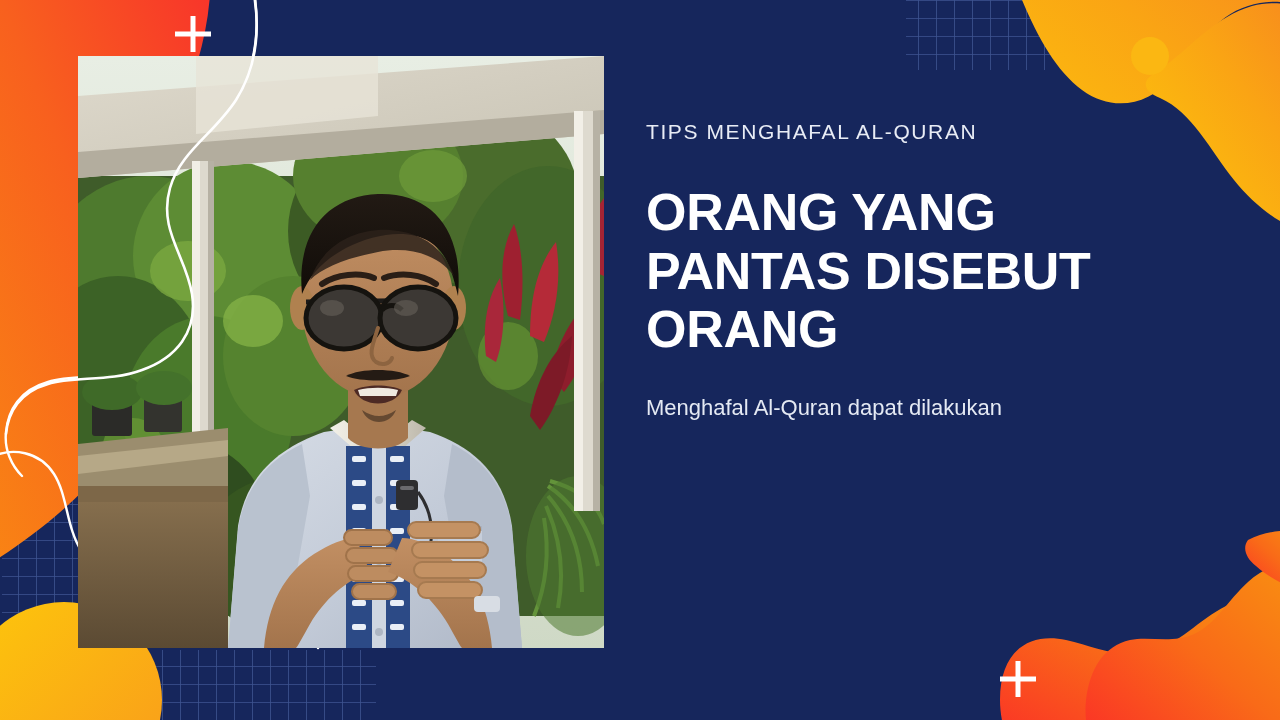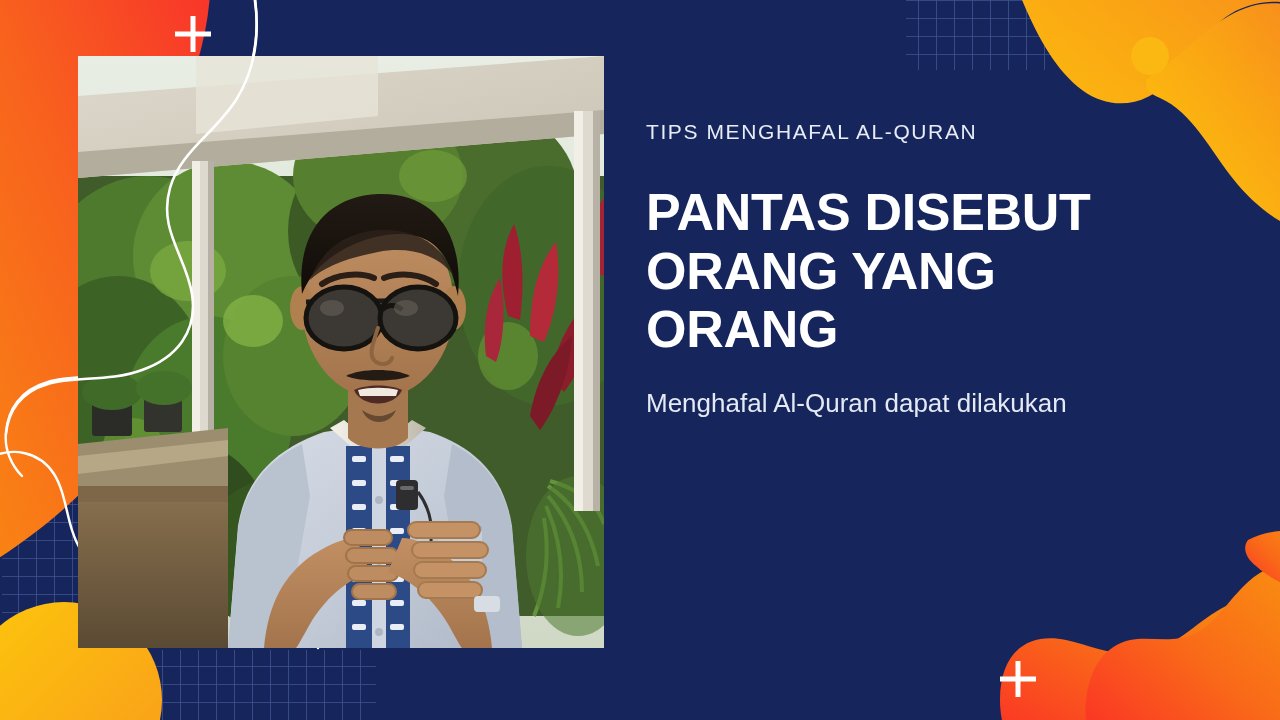--- a/index.html
+++ b/index.html
@@ -45,23 +45,23 @@
   .headline {
     margin-top:38px;
     color:#ffffff;
     font-size:52px;
     font-weight:700;
     line-height:1.12;
     letter-spacing:-0.3px;
   }
   .headline .hl-line { display:block; white-space:nowrap; }
   .subtitle {
-    margin-top:27px;
+    margin-top:34px;
     color:#e4e9f3;
-    font-size:26px;
+    font-size:22px;
     font-weight:400;
     line-height:1.42;
     max-width:520px;
   }
   .subtitle .sub-line { display:block; }
 </style>
 </head>
 <body>
 
 <div class="stage">
@@ -423,22 +423,22 @@
       <line x1="1018" y1="661" x2="1018" y2="697"></line>
       <line x1="1000" y1="679" x2="1036" y2="679"></line>
     </g>
   </svg>
 
   <div class="text-col">
 
     <div class="eyebrow">TIPS MENGHAFAL AL-QURAN</div>
 
     <div class="headline">
+      <span class="hl-line">ORANG YANG</span>
       <span class="hl-line">PANTAS DISEBUT</span>
-      <span class="hl-line">ORANG YANG</span>
       <span class="hl-line">ORANG</span>
     </div>
 
     <div class="subtitle">
       <span class="sub-line">Menghafal Al-Quran dapat dilakukan</span>
     </div>
 
   </div>
 
 </div>

